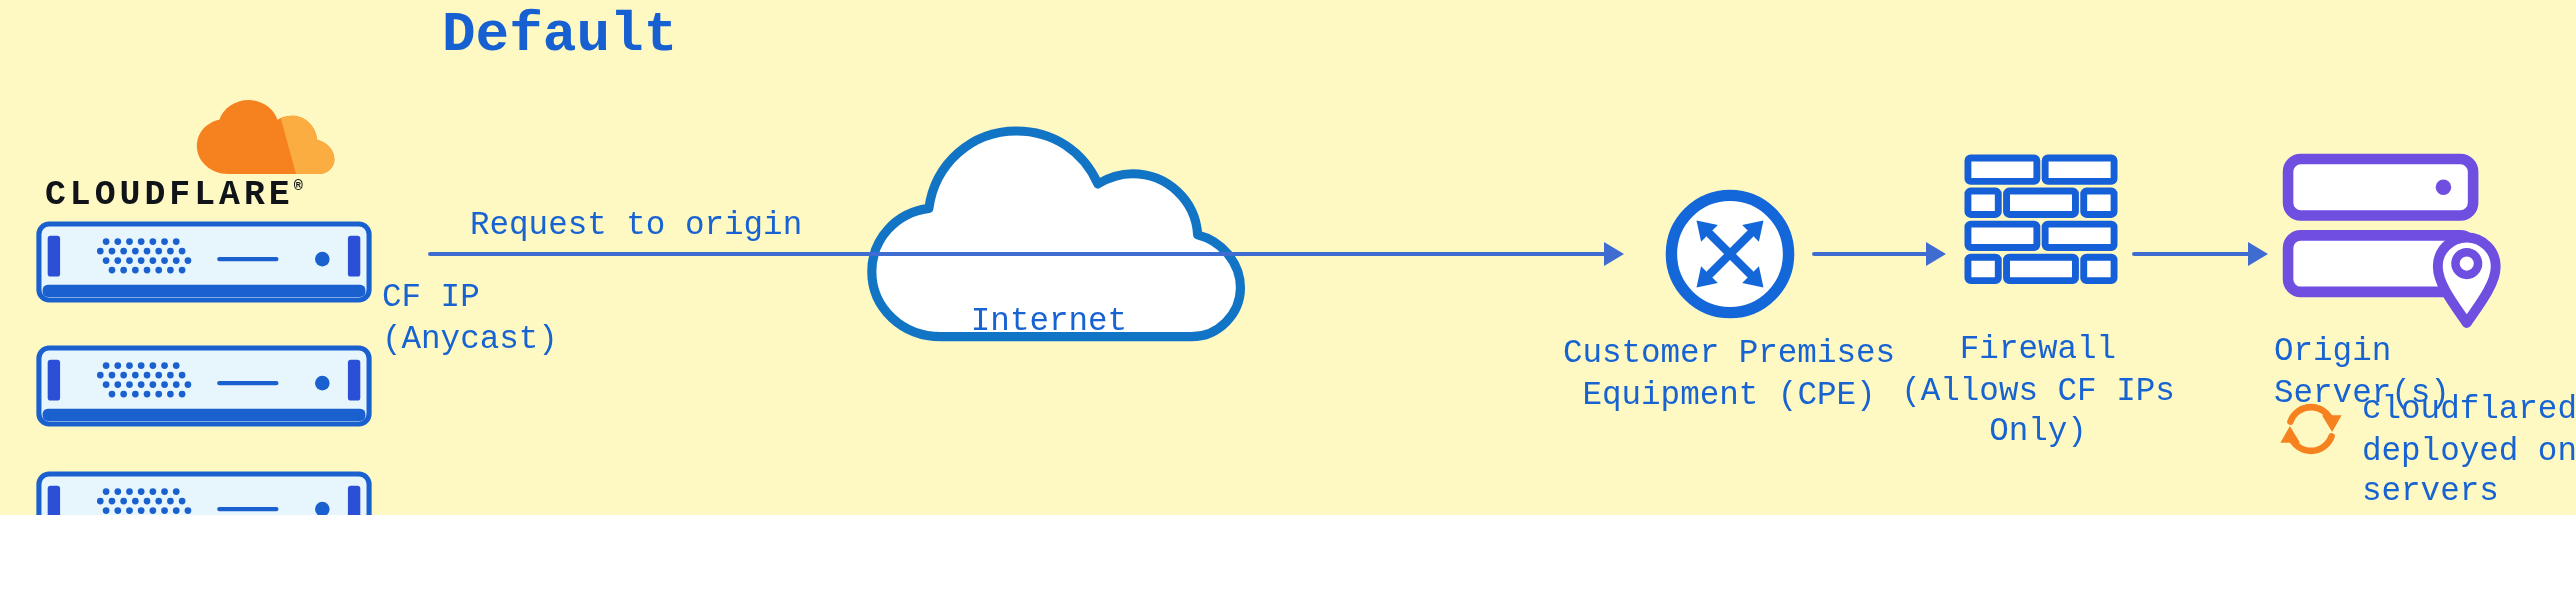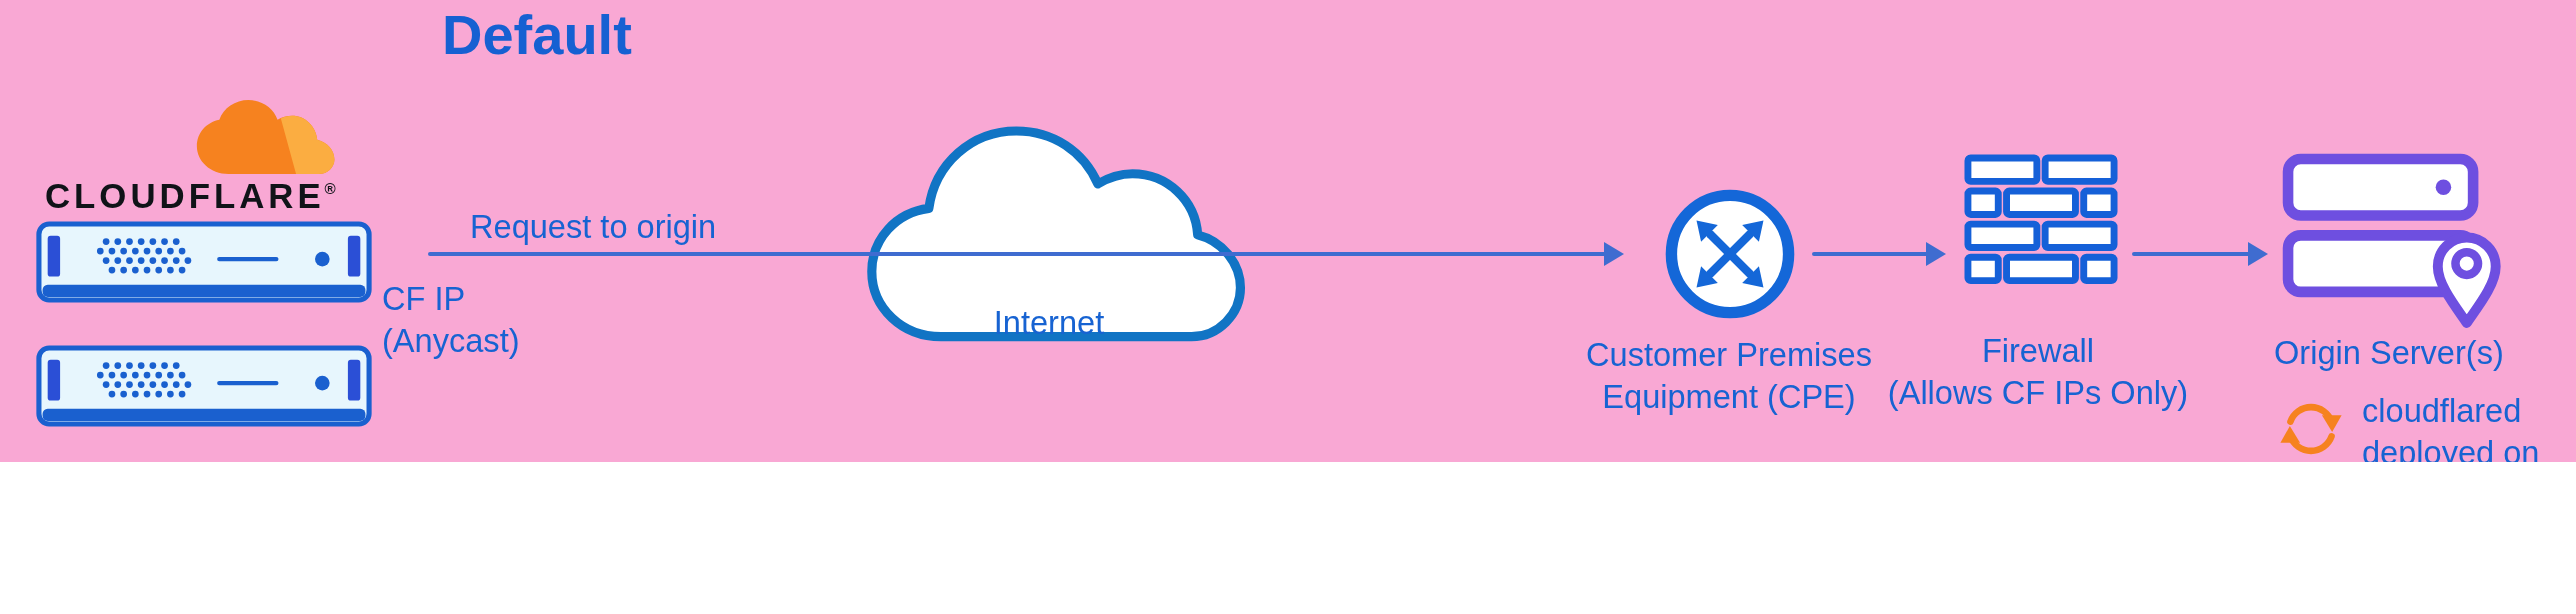--- a/index.html
+++ b/index.html
@@ -1,17 +1,17 @@
 <!DOCTYPE html>
 <html style="font-size:12px"><head>
 <meta charset="utf-8">
 <style>
   html,body{margin:0;padding:0;background:#fff;}
-  .canvas{position:relative;width:2576px;height:462px;background:#f9a8d4;overflow:hidden;
-          font-family:Liberation Sans, sans-serif;}
+  .canvas{position:relative;width:2576px;height:515px;background:#fef9c3;overflow:hidden;
+          font-family:Liberation Mono, monospace;}
   .stage{position:absolute;left:0;top:0;width:1288px;height:307px;
          transform:scale(2);transform-origin:0 0;}
   .abs{position:absolute;}
   .title{position:absolute;left:221px;top:1.5px;font-size:28px;font-weight:600;color:#1660d2;z-index:3;}
   .lbl{position:absolute;font-size:16.3px;line-height:1.26;color:#1763d2;white-space:pre-line;z-index:3;}
   .center{text-align:center;}
   
   .logo{position:absolute;left:21px;top:47px;width:174px;height:68px;z-index:2;}
   .logo-cloud{position:absolute;left:74px;top:3px;width:73px;height:41px;}
   .wordmark{position:absolute;left:1.5px;top:41px;font-size:17.4px;font-weight:800;

